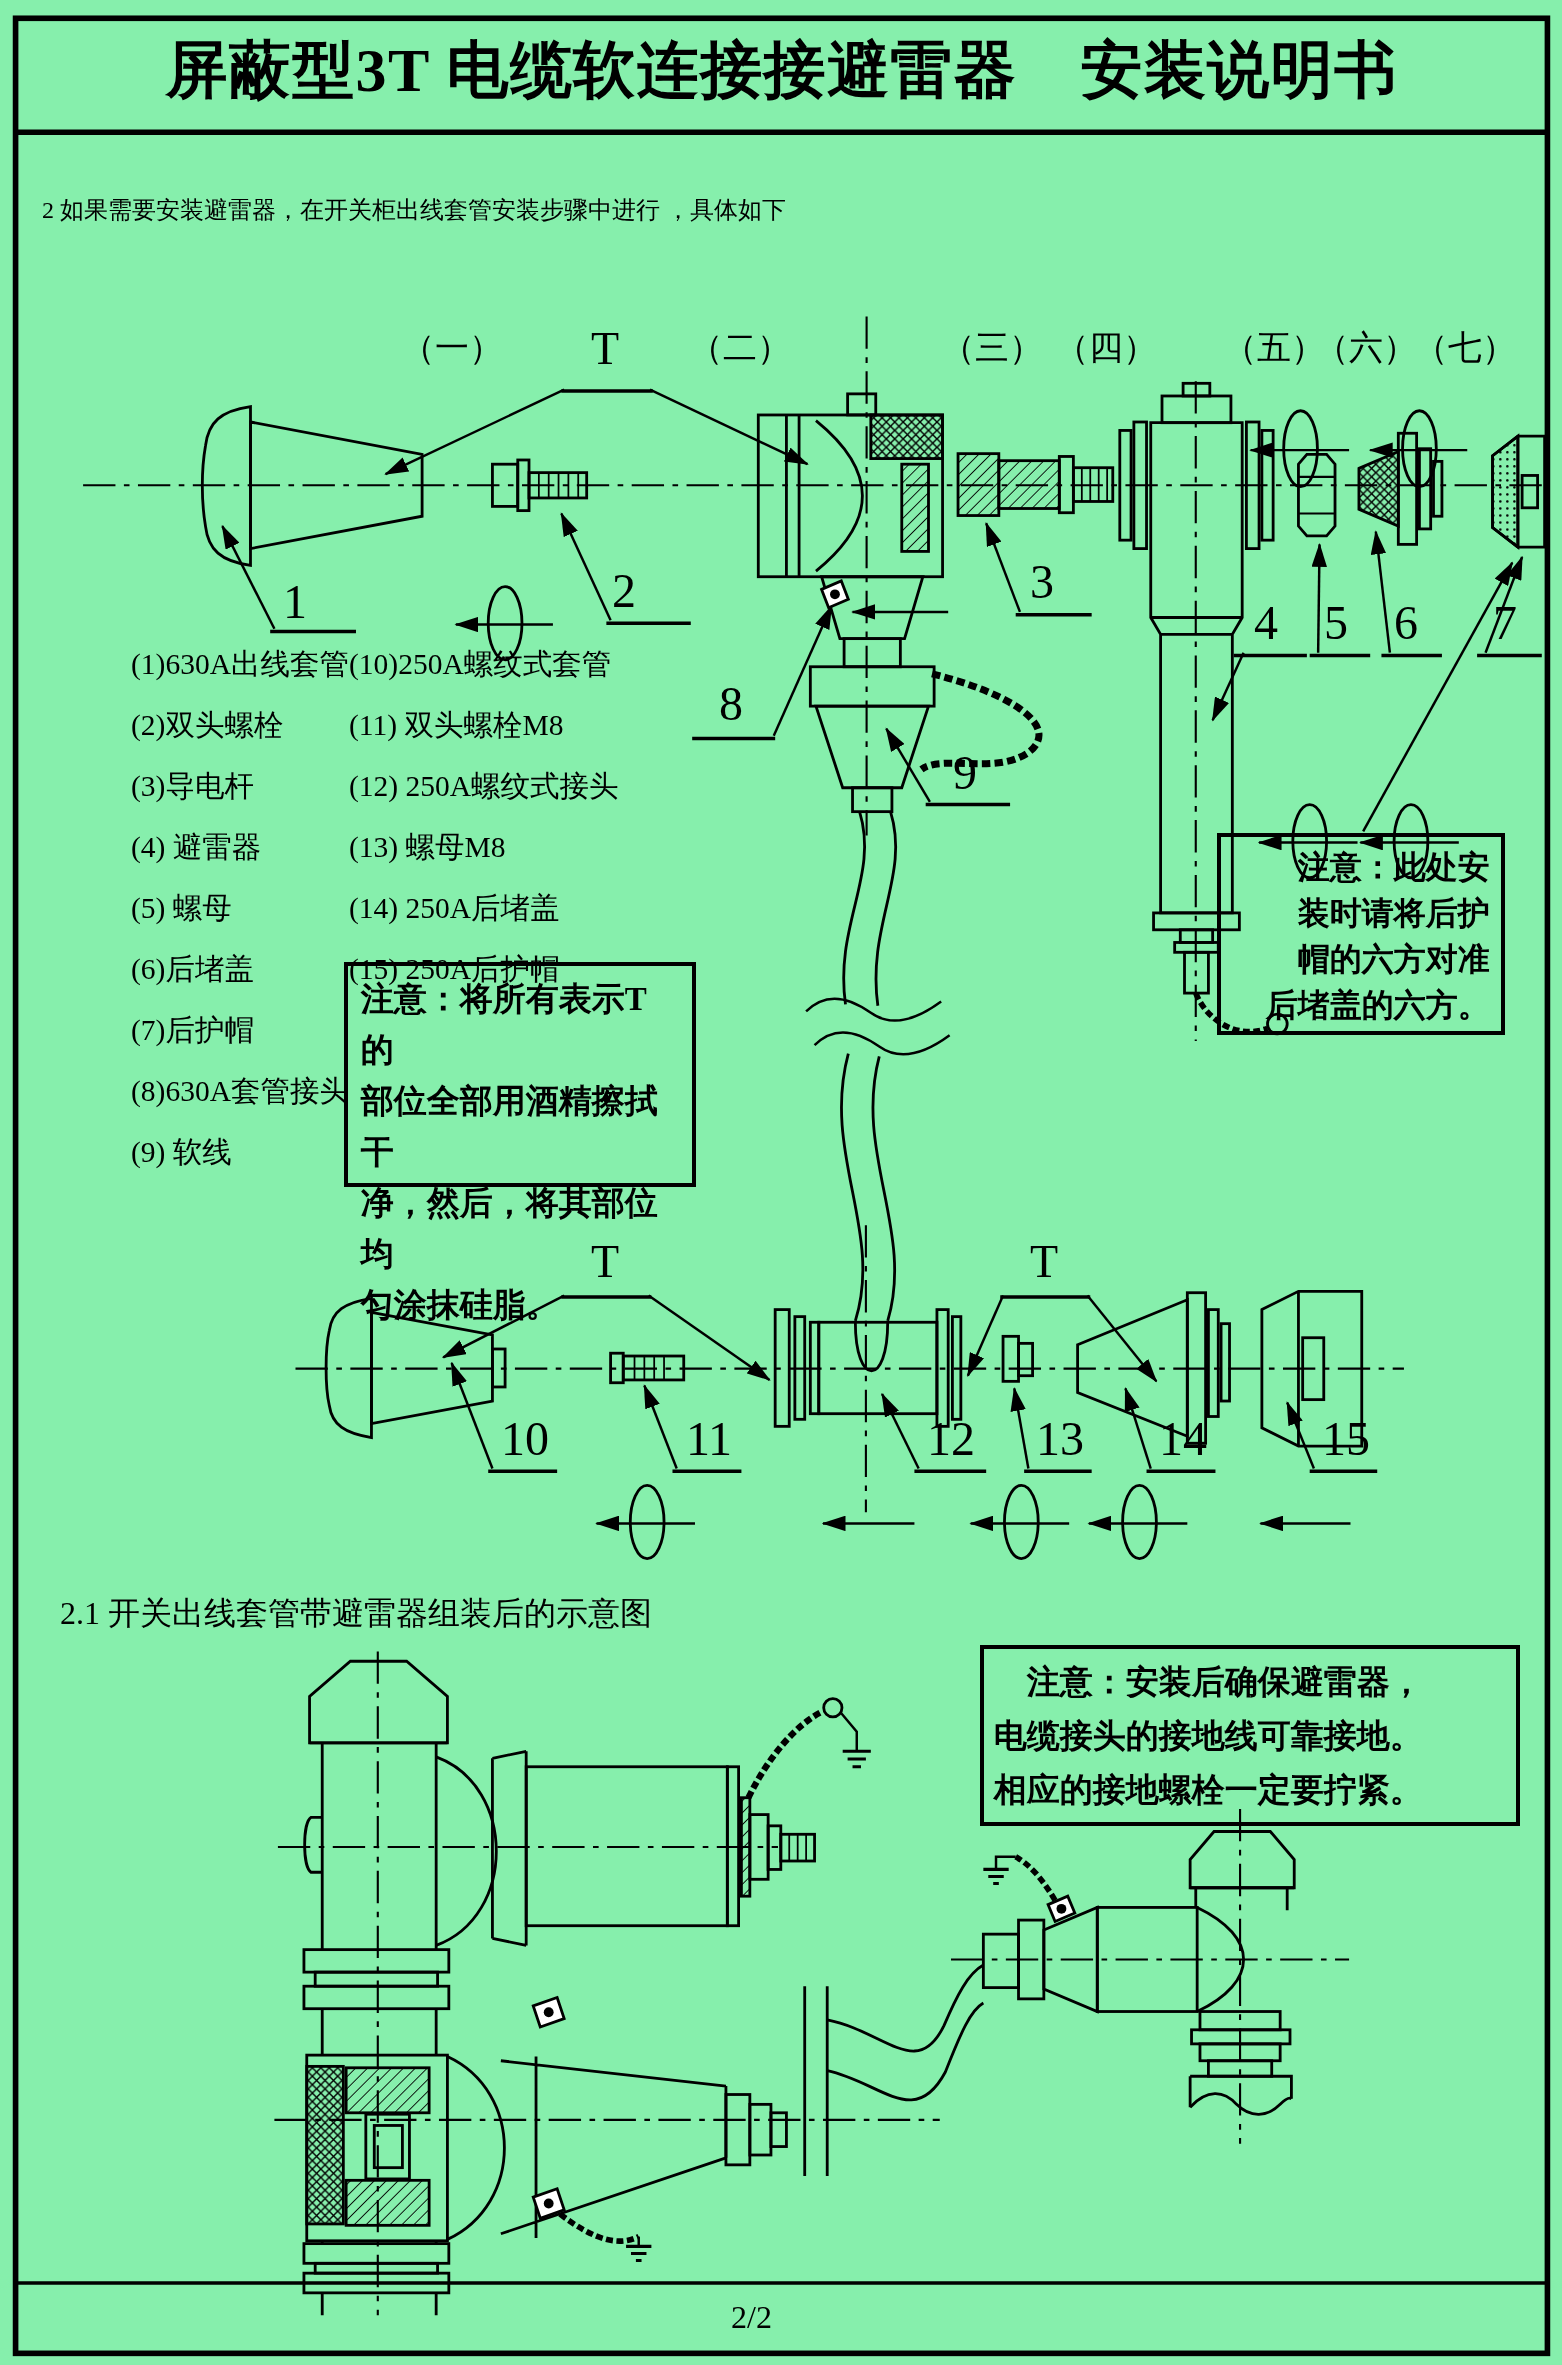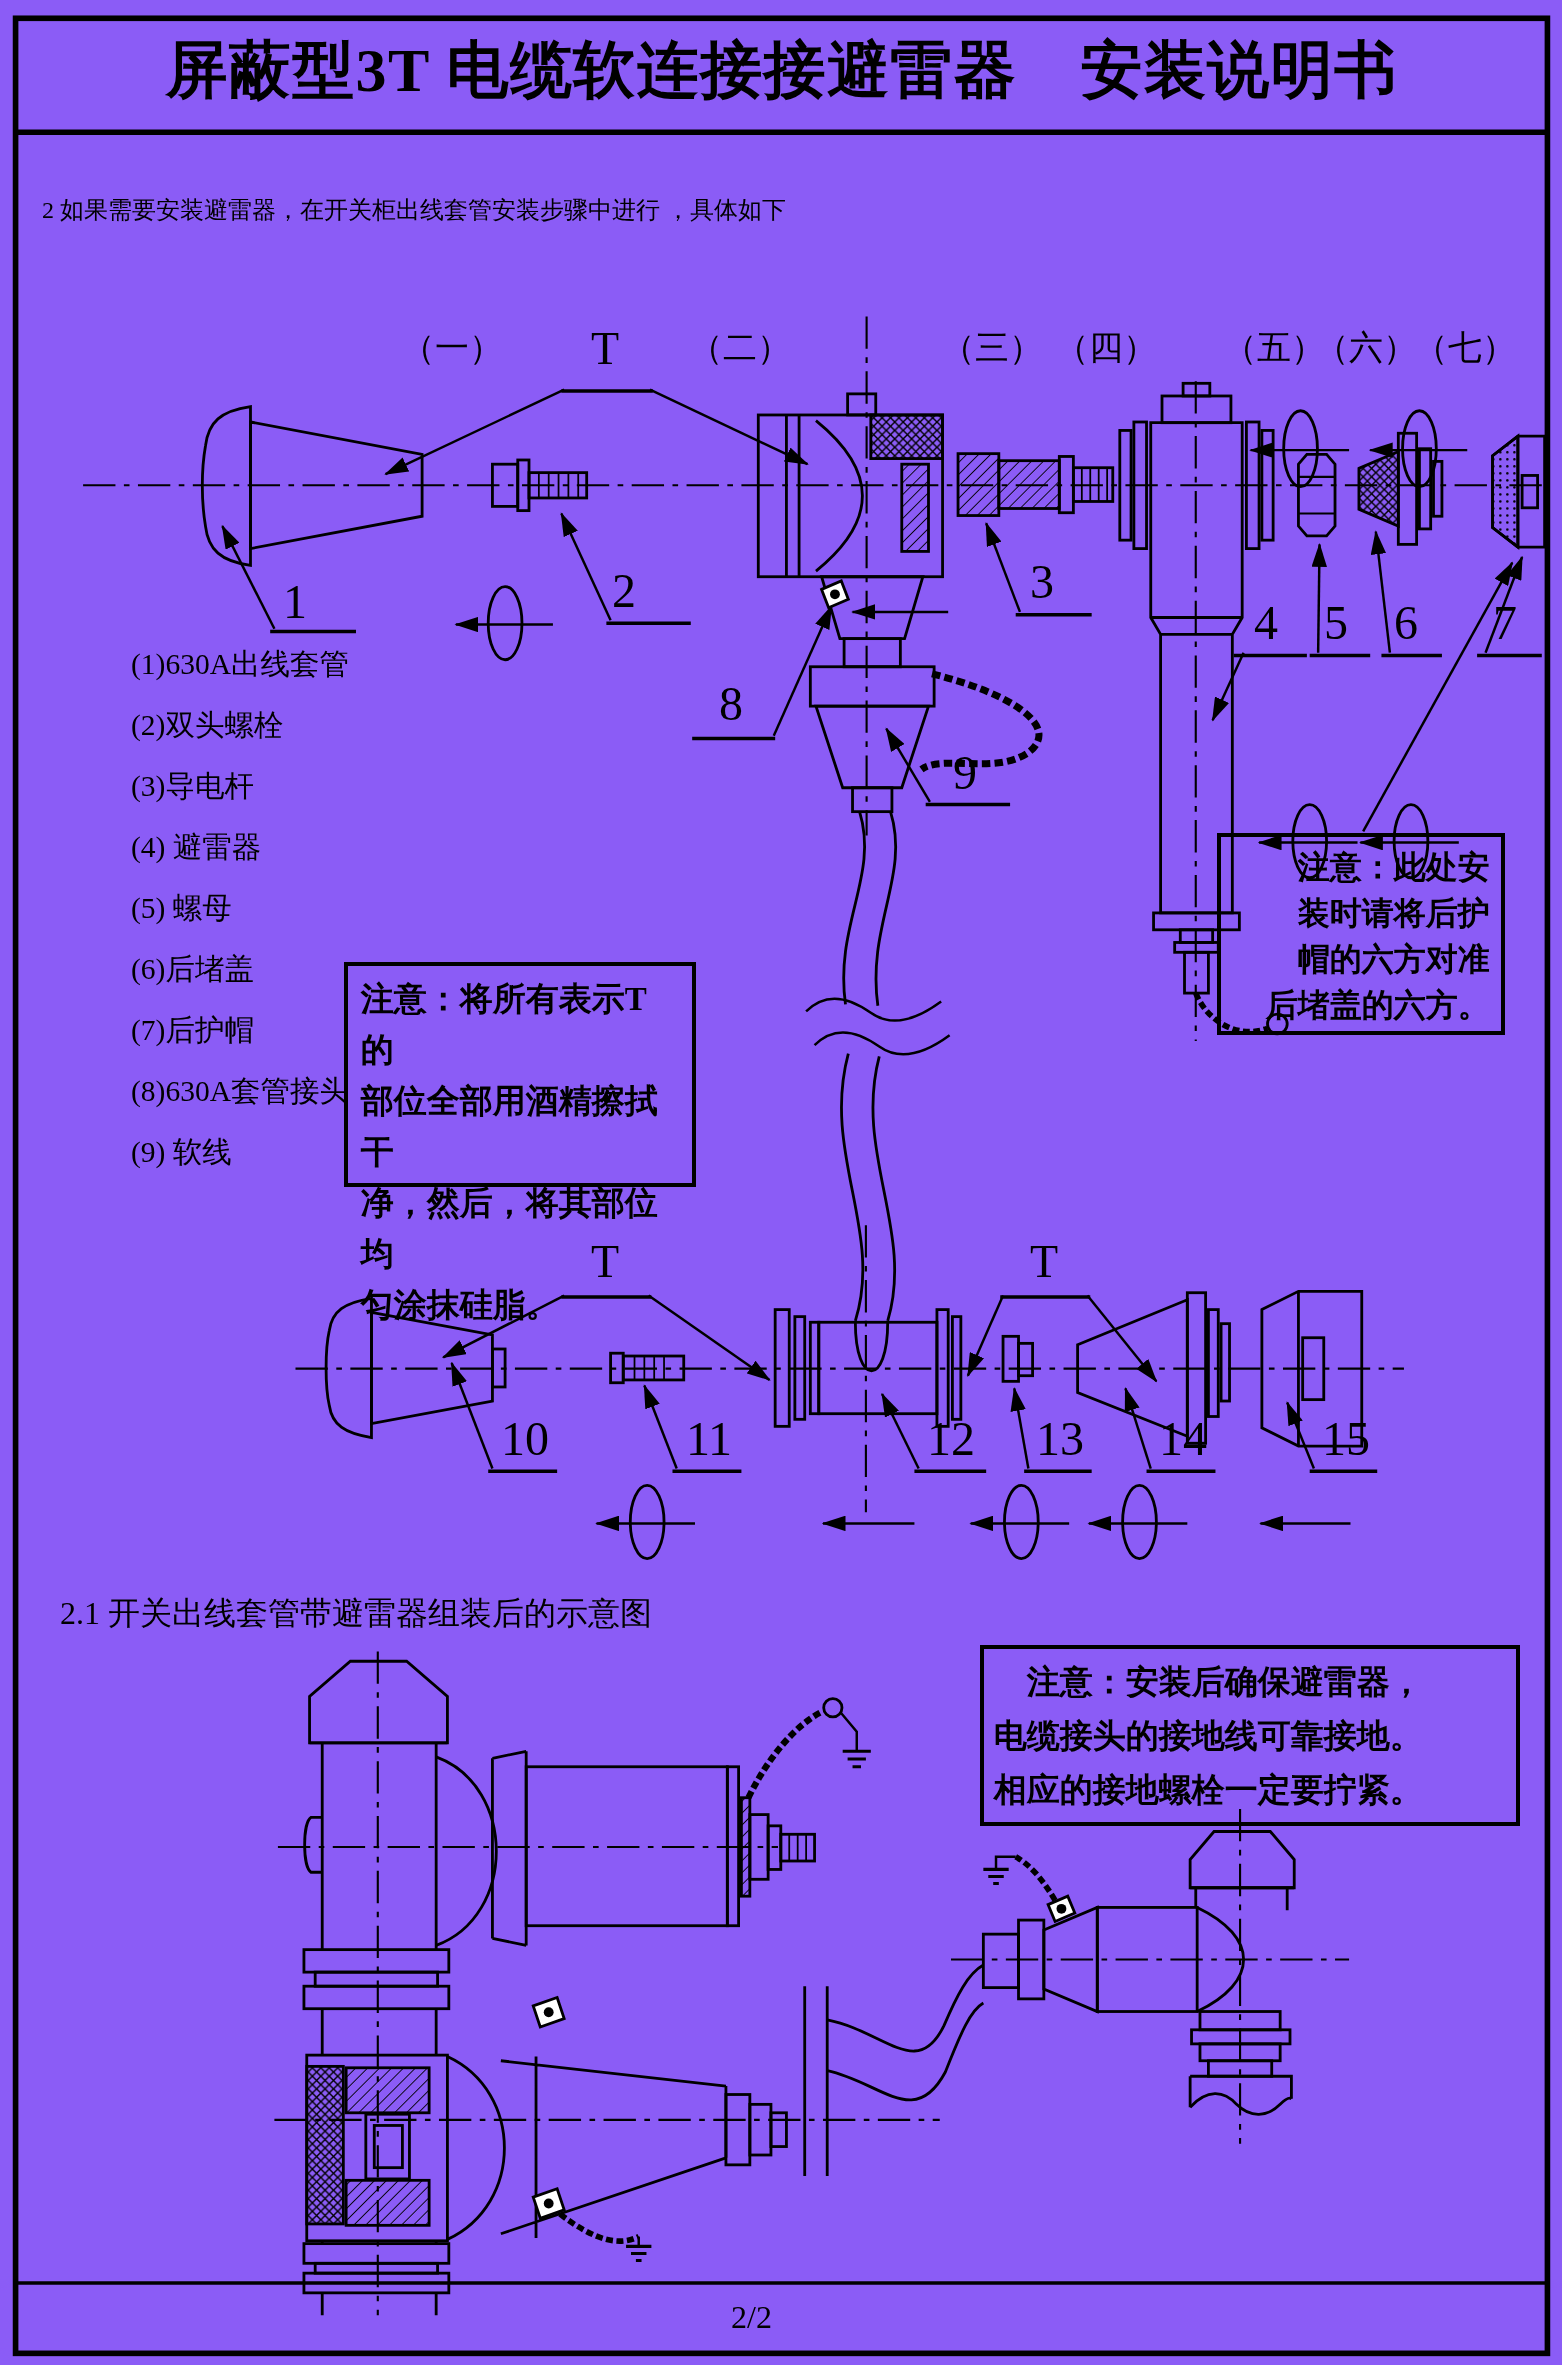--- a/index.html
+++ b/index.html
@@ -1,16 +1,16 @@
 <!DOCTYPE html>
 <html style="font-size:11.3px"><head>
 <meta charset="utf-8">
 <style>
   html,body{margin:0;padding:0;background:#ffffff;}
-  #page{position:relative;width:1563px;height:2366px;background:#8b5cf6;
+  #page{position:relative;width:1563px;height:2366px;background:#86efac;
         font-family:"Liberation Serif","DejaVu Serif",serif;color:#000;overflow:hidden;}
   .abs{position:absolute;}
   svg.art{position:absolute;left:0;top:0;}
   .title{left:0;right:0;top:28px;text-align:center;font-size:62px;font-weight:bold;white-space:nowrap;letter-spacing:1.4px;}
   .h2{left:42px;top:194px;font-size:24px;white-space:nowrap;}
   .h21{left:60px;top:1592px;font-size:32px;white-space:nowrap;}
   .plist{top:634px;font-size:29.5px;line-height:61px;white-space:nowrap;}
   .c1{left:131px;}
   .c2{left:349px;}
   .lbl{position:absolute;transform:translateX(-50%);white-space:nowrap;}
@@ -370,20 +370,28 @@
     <div>(1)630A出线套管</div>
     <div>(2)双头螺栓</div>
     <div>(3)导电杆</div>
     <div>(4) 避雷器</div>
     <div>(5) 螺母</div>
     <div>(6)后堵盖</div>
     <div>(7)后护帽</div>
     <div>(8)630A套管接头</div>
     <div>(9) 软线</div>
   </div>
+  <div class="abs plist c2">
+    <div>(10)250A螺纹式套管</div>
+    <div>(11) 双头螺栓M8</div>
+    <div>(12) 250A螺纹式接头</div>
+    <div>(13) 螺母M8</div>
+    <div>(14) 250A后堵盖</div>
+    <div>(15) 250A后护帽</div>
+  </div>
 
   <div class="notebox nb1">注意：将所有表示T的
 部位全部用酒精擦拭干
 净，然后，将其部位均
 匀涂抹硅脂。</div>
   <div class="notebox nb2">注意：此处安
 装时请将后护
 帽的六方对准
 后堵盖的六方。</div>
   <div class="notebox nb3">　注意：安装后确保避雷器，

